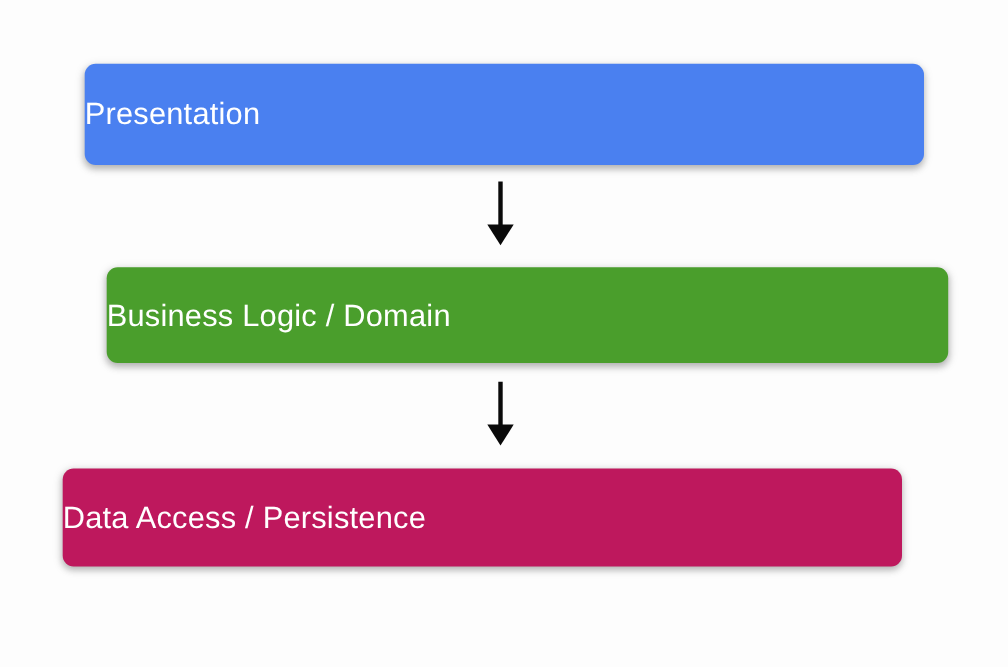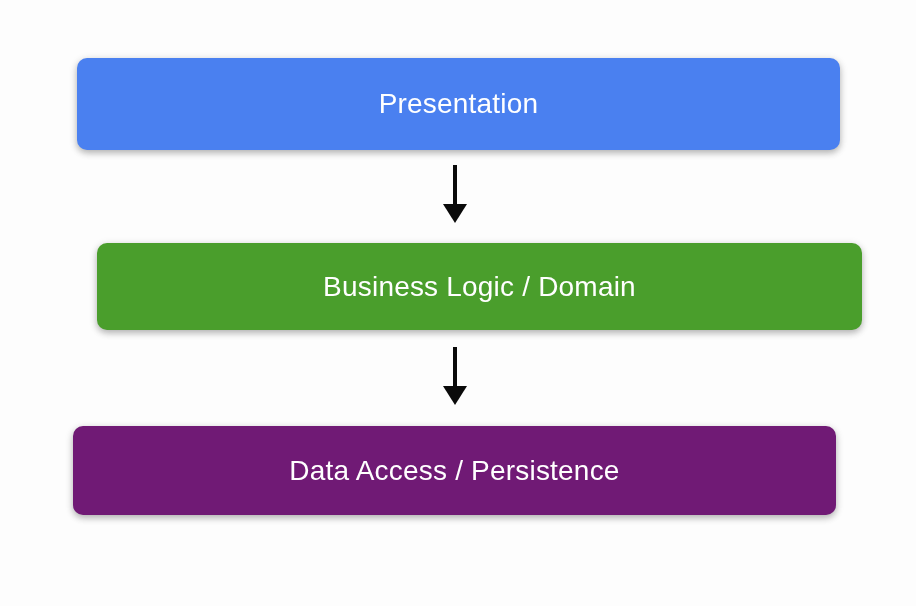--- a/index.html
+++ b/index.html
@@ -17,21 +17,20 @@
   #canvas {
     position: relative;
     width: 916px;
     height: 606px;
     background: #fdfdfd;
   }
   .layer-box {
     position: absolute;
     display: flex;
     align-items: center;
-    justify-content: center;
     border-radius: 10px;
     box-shadow: 0 3px 6px rgba(0,0,0,0.22), 0 2px 10px rgba(0,0,0,0.12);
     box-sizing: border-box;
   }
   .layer-label {
     color: #ffffff;
     font-family: "Liberation Sans", sans-serif;
     font-size: 28px;
     font-weight: 400;
     letter-spacing: 0.2px;
@@ -49,25 +48,25 @@
   }
   #box-business-logic {
     left: 77px;
     top: 243px;
     width: 765px;
     height: 87px;
     background: #4a9e2c;
     margin-left: 20px;
   }
   #box-data-access {
-    left: 73px;
+    left: 57px;
     top: 426px;
     width: 763px;
     height: 89px;
-    background: #701a75;
+    background: #be185d;
   }
   
   .arrow-connector {
     position: absolute;
     left: 431px;
     width: 48px;
   }
   #arrow-presentation-to-business {
     top: 163px;
     height: 62px;

